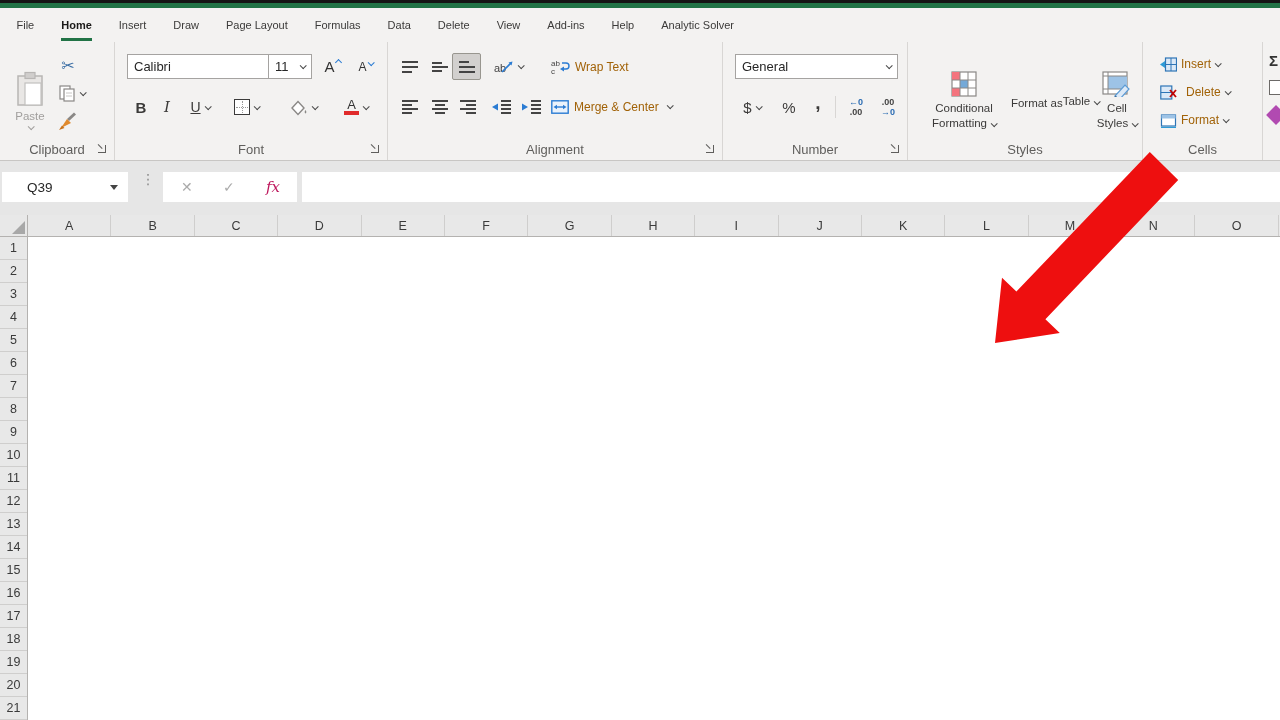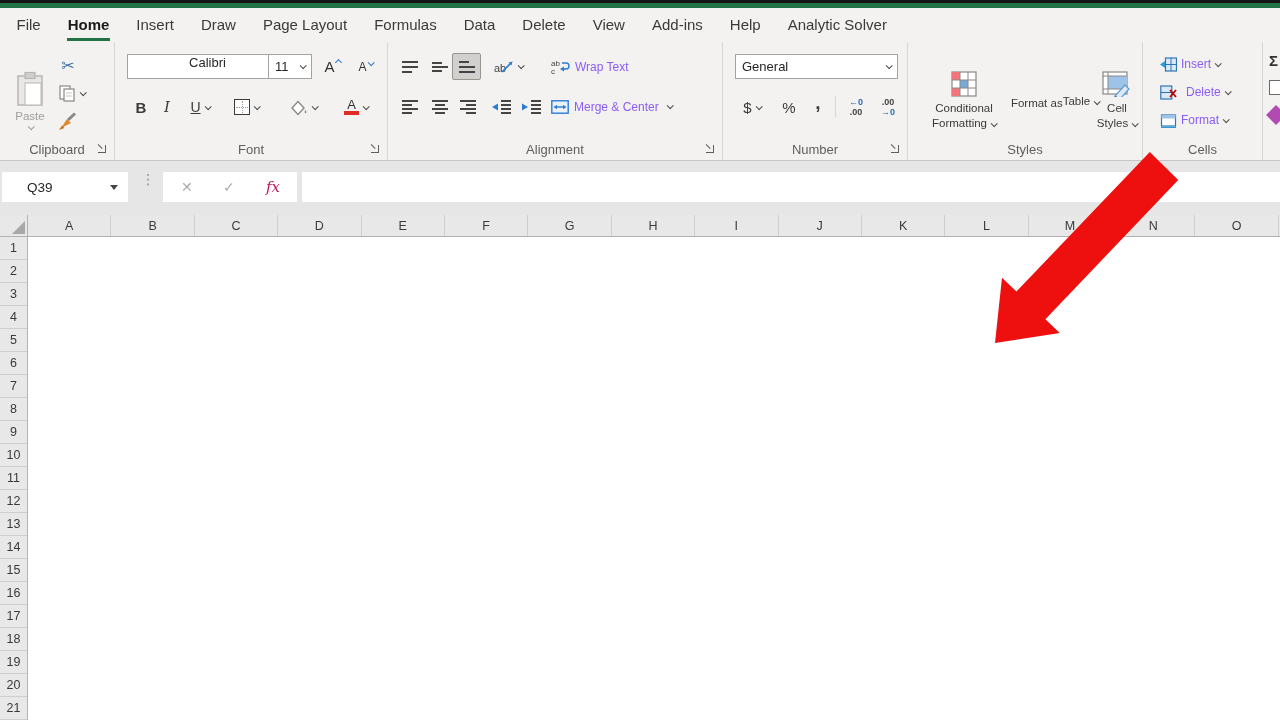--- a/index.html
+++ b/index.html
@@ -6,39 +6,39 @@
   html,body { width:1280px; height:720px; overflow:hidden; }
   body { font-family:"Liberation Sans", sans-serif; background:#fff; }
   .app { position:relative; width:1280px; height:720px; overflow:hidden; background:#fff; }
 
   
   .strip-black { position:absolute; left:0; top:0; width:100%; height:3px; background:#141414; }
   .strip-green { position:absolute; left:0; top:3px; width:100%; height:5px; background:#217346; }
 
   
   .menubar { position:absolute; left:0; top:8px; width:100%; height:34px; background:#f3f2f1; display:flex; align-items:center; padding-left:3px; }
-  .tab { position:relative; height:34px; line-height:34px; padding:0 13.5px; font-size:15px; color:#3b3a39; cursor:default; white-space:nowrap; }
+  .tab { position:relative; height:34px; line-height:34px; padding:0 13.5px; font-size:11px; color:#3b3a39; cursor:default; white-space:nowrap; }
   .tab.active { color:#1b1a19; font-weight:bold; }
   .tab.active::after { content:""; position:absolute; left:13px; right:13px; bottom:1px; height:3px; background:#217346; }
 
   
   .ribbon { position:absolute; left:0; top:42px; width:100%; height:119px; background:#f3f2f1; border-bottom:1px solid #c8c6c4; display:flex; }
   .rgroup { position:relative; height:100%; border-right:1px solid #d8d6d4; flex:none; }
   .glabel { position:absolute; bottom:3px; left:0; right:0; text-align:center; font-size:13px; color:#5f5e5c; }
   .dlg { position:absolute; bottom:6px; right:7px; width:11px; height:11px; }
   .dlg::before { content:""; position:absolute; right:1px; bottom:1px; width:7px; height:7px; border-right:1.4px solid #5f5e5c; border-bottom:1.4px solid #5f5e5c; }
   .dlg::after { content:""; position:absolute; left:1px; top:3px; width:6px; height:1.4px; background:#5f5e5c; transform:rotate(45deg); }
   .abs { position:absolute; }
   .btn { display:flex; align-items:center; justify-content:center; border:1px solid transparent; border-radius:2px; color:#3b3a39; }
   .btn.sel { background:#d2d0ce; border-color:#98968f; }
   .chev { display:inline-block; width:5px; height:5px; border-right:1.4px solid #4a4a4a; border-bottom:1.4px solid #4a4a4a; transform:rotate(45deg) translateY(-1px); margin-left:4px; flex:none; }
   .chev.blue { border-color:#2b7cd3; }
   .combo { background:#fff; border:1px solid #a5a3a1; display:flex; align-items:center; padding:0 6px; font-size:13px; color:#262626; }
   .combo .chev { margin-left:auto; }
-  .lbl { font-size:11.5px; color:#8b5cf6; white-space:nowrap; }
+  .lbl { font-size:11.5px; color:#a16207; white-space:nowrap; }
   .lbl2 { font-size:11.5px; color:#3b3a39; text-align:center; line-height:15px; white-space:nowrap; }
   .disabled-text { color:#a19f9d !important; }
 
   
   .fband { position:absolute; left:0; top:161px; width:100%; height:54px; background:#e6e6e6; }
   .namebox { position:absolute; left:2px; top:11px; width:126px; height:30px; background:#fff; display:flex; align-items:center; font-size:13.5px; color:#262626; padding-left:25px; }
   .name-caret { position:absolute; right:10px; top:13px; width:0; height:0; border-left:4px solid transparent; border-right:4px solid transparent; border-top:5px solid #444; }
   .dots { position:absolute; left:141px; top:14px; font-size:14px; color:#8a8a8a; letter-spacing:0; line-height:8px; }
   .opsbox { position:absolute; left:163px; top:11px; width:134px; height:30px; background:#fff; display:flex; align-items:center; }
   .fx-cancel { position:absolute; left:18px; font-size:14px; color:#ababab; }
@@ -120,21 +120,21 @@
           <line x1="10" y1="8" x2="17" y2="1.5" stroke="#8a8886" stroke-width="3"></line>
           <polygon points="3,16 9,7 13,11" fill="#e08a2e"></polygon>
           <polygon points="1,18 4,13.5 6.5,16" fill="#c9721a"></polygon>
         </svg>
       </div>
       <span class="glabel">Clipboard</span>
       <span class="dlg"></span>
     </div>
 
     <div class="rgroup" style="width:273px;">
-      <div class="abs combo" style="left:12px; top:12px; width:161px; height:25px;flex-direction:column;">
+      <div class="abs combo" style="left:12px; top:12px; width:161px; height:25px;">
         <span>Calibri</span>
         <i class="chev"></i>
       </div>
       <div class="abs combo" style="left:153px; top:12px; width:44px; height:25px;">
         <span>11</span>
         <i class="chev"></i>
       </div>
       <div class="abs btn" style="left:203px; top:12px; width:29px; height:25px;">
         <span style="font-size:15px; color:#333;">A</span>
         <i class="chev blue" style="transform:rotate(-135deg); margin:0 0 9px 1px;"></i>

